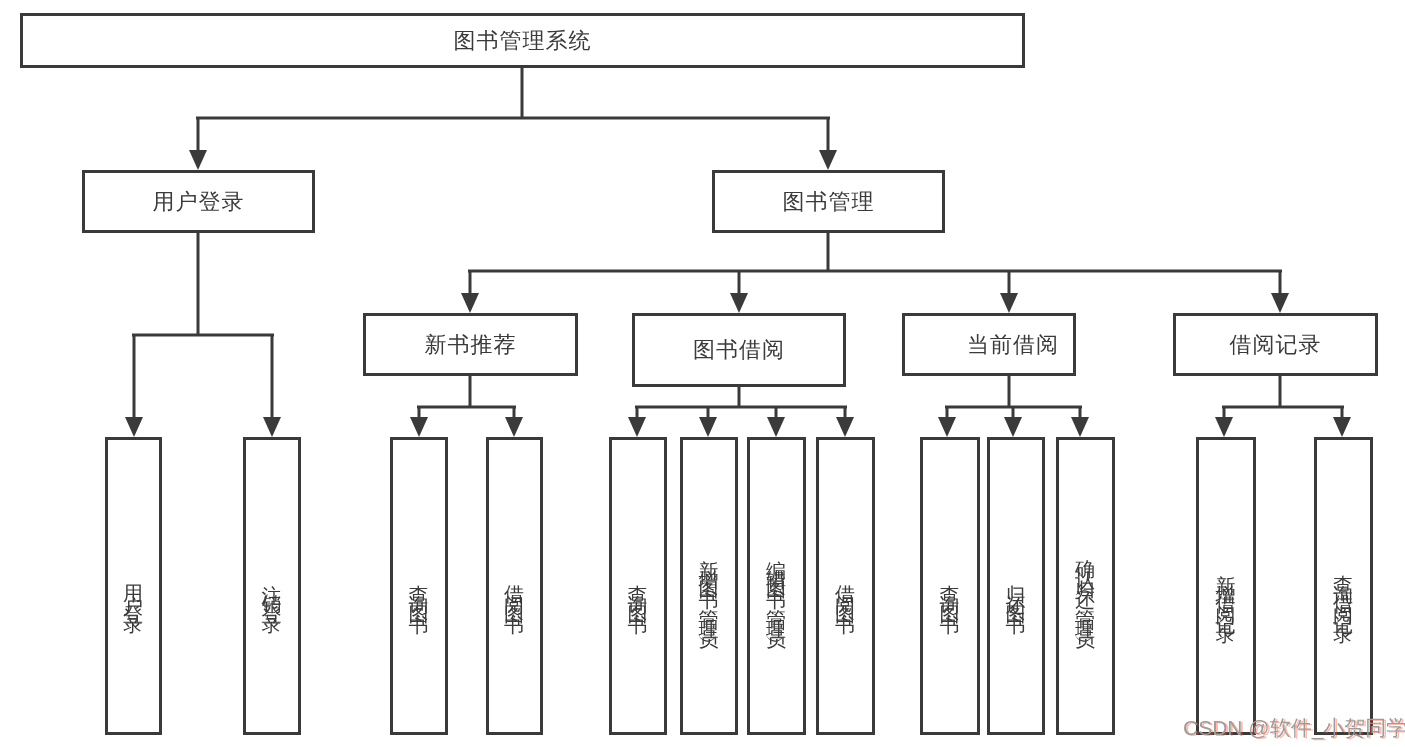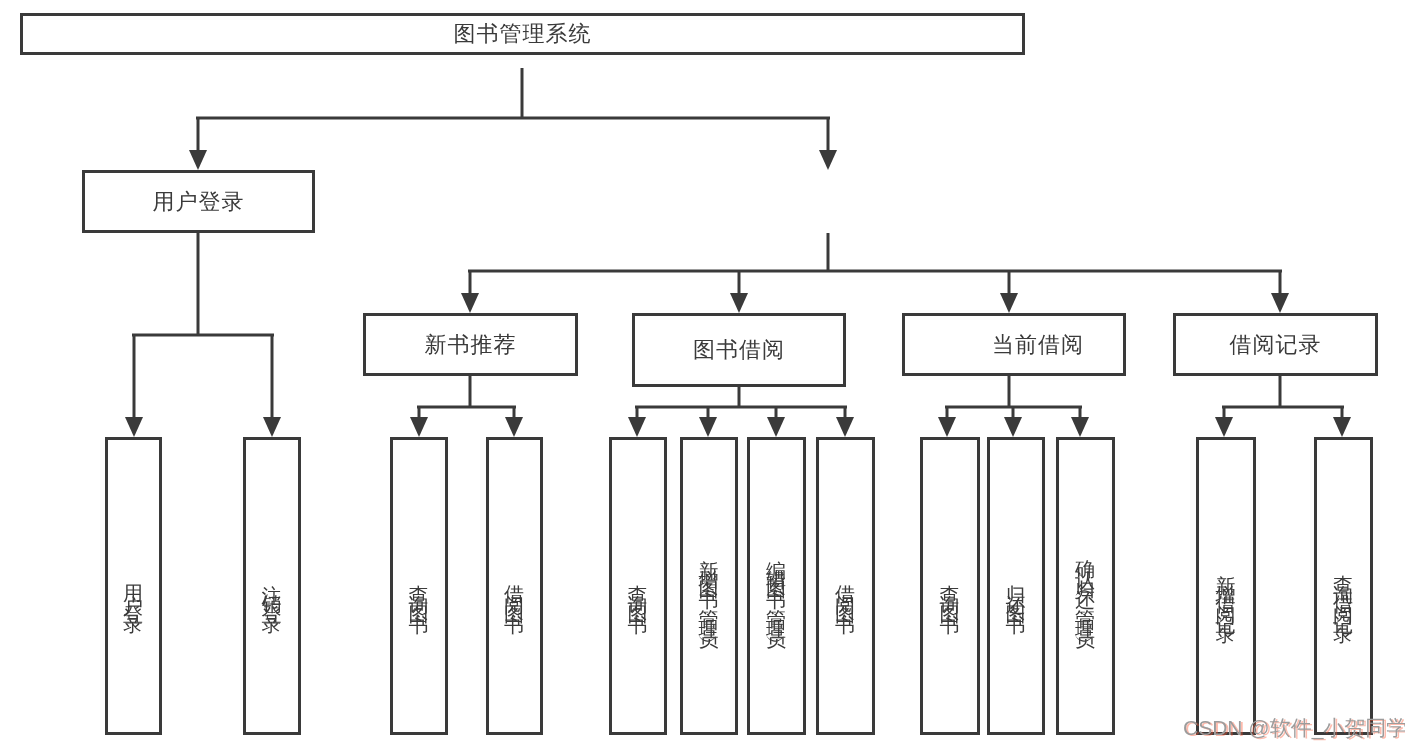--- a/index.html
+++ b/index.html
@@ -126,27 +126,28 @@
     <g>
       <line x1="1280" y1="376" x2="1280" y2="407"></line>
       <line x1="1222" y1="407" x2="1344" y2="407"></line>
       <line x1="1224" y1="406" x2="1224" y2="419"></line>
       <polygon points="1215,417 1233,417 1224,437"></polygon>
       <line x1="1342" y1="406" x2="1342" y2="419"></line>
       <polygon points="1333,417 1351,417 1342,437"></polygon>
     </g>
   </svg>
 
-  <div class="node h root" style="left:20px; top:13px; width:1005px; height:42px;">图书管理系统</div>
+  <div class="node h root" style="left:20px; top:13px; width:1005px; height:55px;">图书管理系统</div>
 
   <div class="node h" style="left:82px; top:170px; width:233px; height:63px;">用户登录</div>
+  <div class="node h" style="left:712px; top:170px; width:233px; height:63px;">图书管理</div>
 
   <div class="node h" style="left:363px; top:313px; width:215px; height:63px;">新书推荐</div>
   <div class="node h" style="left:632px; top:313px; width:214px; height:74px;">图书借阅</div>
-  <div class="node h" style="left:902px; top:313px; width:224px; height:63px;padding-left:48px;">当前借阅</div>
+  <div class="node h" style="left:902px; top:313px; width:174px; height:63px;padding-left:48px;">当前借阅</div>
   <div class="node h" style="left:1173px; top:313px; width:205px; height:63px;">借阅记录</div>
 
   <div class="node leaf" style="left:105px; top:437px; width:57px; height:298px;">用户登录</div>
   <div class="node leaf" style="left:243px; top:437px; width:58px; height:298px;">注销登录</div>
 
   <div class="node leaf" style="left:390px; top:437px; width:58px; height:298px;">查询图书</div>
   <div class="node leaf" style="left:486px; top:437px; width:57px; height:298px;">借阅图书</div>
 
   <div class="node leaf" style="left:609px; top:437px; width:58px; height:298px;">查询图书</div>
   <div class="node leaf" style="left:680px; top:437px; width:58px; height:298px;">新增图书（管理员）</div>

